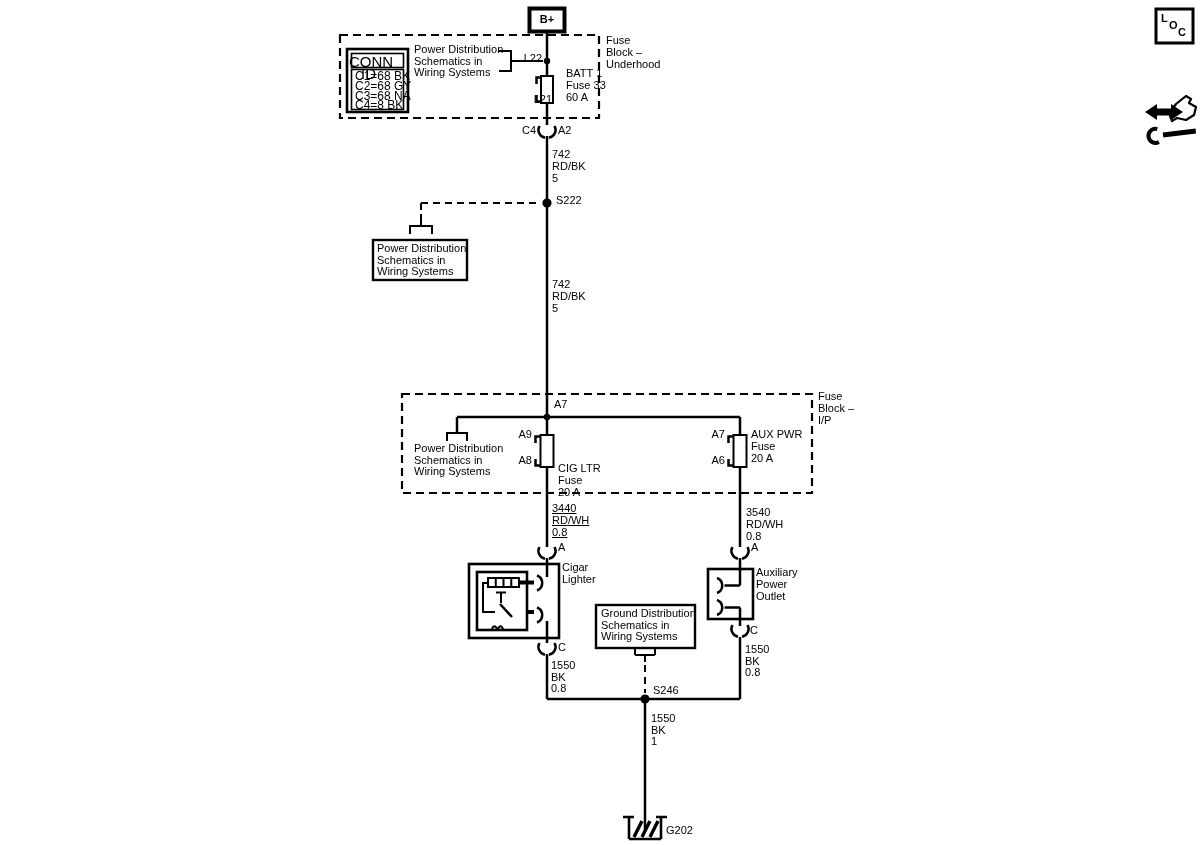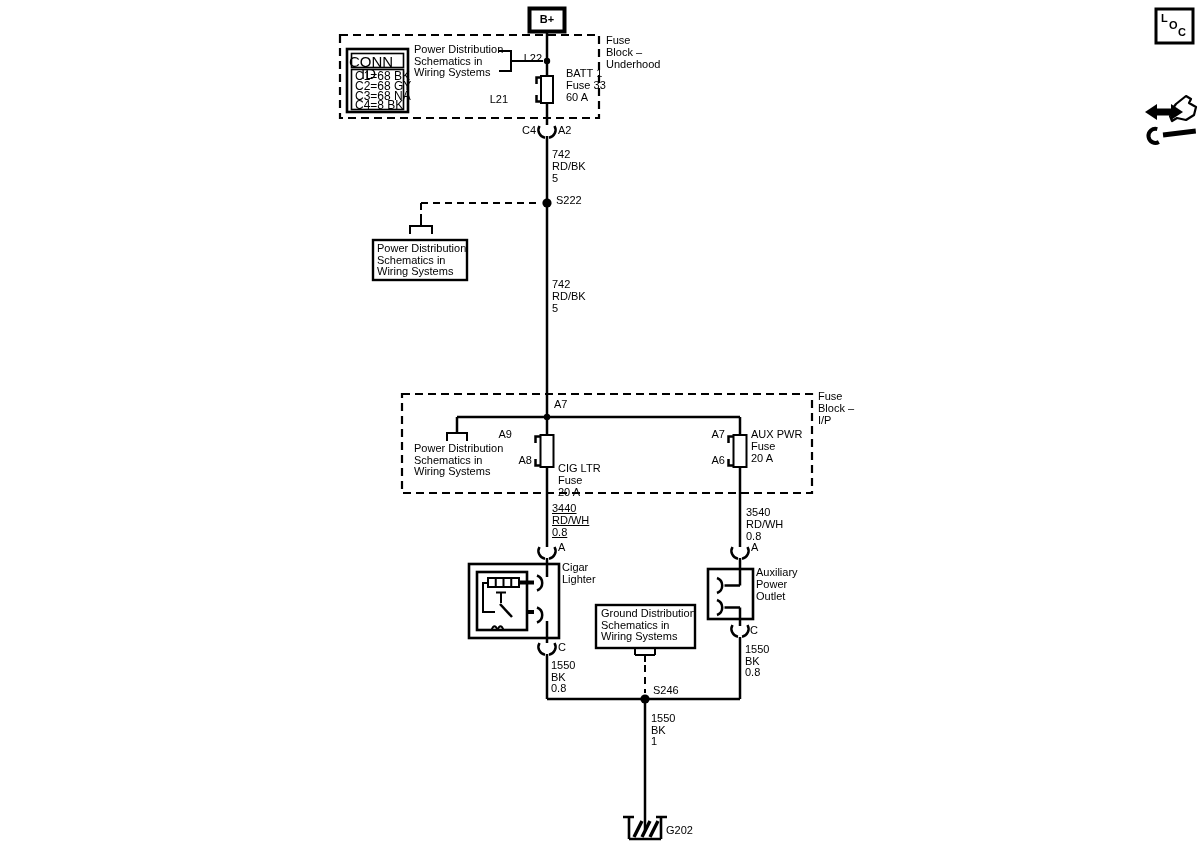--- a/index.html
+++ b/index.html
@@ -148,21 +148,21 @@
   <div class="rows">C2=68 GY</div>
   <div class="rows">C3=68 NA</div>
   <div class="rows">C4=8 BK</div>
 </div>
 
 <div class="t note" style="left:414px;top:44px;">Power Distribution
 Schematics in
 Wiring Systems</div>
 
 <div class="t pin" style="left:512px;top:52px;margin-left:6px;">L22</div>
-<div class="t pin" style="left:484px;top:93px;">L21</div>
+<div class="t pin" style="left:528px;top:93px;">L21</div>
 <div class="t" style="left:554px;top:67px;margin-left:12px;">BATT 1
 Fuse 33
 60 A</div>
 
 <div class="t pin" style="left:512px;top:124px;">C4</div>
 <div class="t" style="left:558px;top:124px;">A2</div>
 
 <div class="t" style="left:552px;top:148px;">742
 RD/BK
 5</div>
@@ -178,21 +178,21 @@
 5</div>
 
 <div class="t" style="left:554px;top:398px;">A7</div>
 <div class="t" style="left:818px;top:390px;">Fuse
 Block –
 I/P</div>
 <div class="t note" style="left:414px;top:443px;">Power Distribution
 Schematics in
 Wiring Systems</div>
 
-<div class="t pin" style="left:488px;top:428px;">A9</div>
+<div class="t pin" style="left:508px;top:428px;">A9</div>
 <div class="t pin" style="left:508px;top:454px;">A8</div>
 <div class="t" style="left:558px;top:428px;margin-top:34px;">CIG LTR
 Fuse
 20 A</div>
 
 <div class="t pin" style="left:701px;top:428px;">A7</div>
 <div class="t pin" style="left:701px;top:454px;">A6</div>
 <div class="t" style="left:751px;top:428px;">AUX PWR
 Fuse
 20 A</div>

